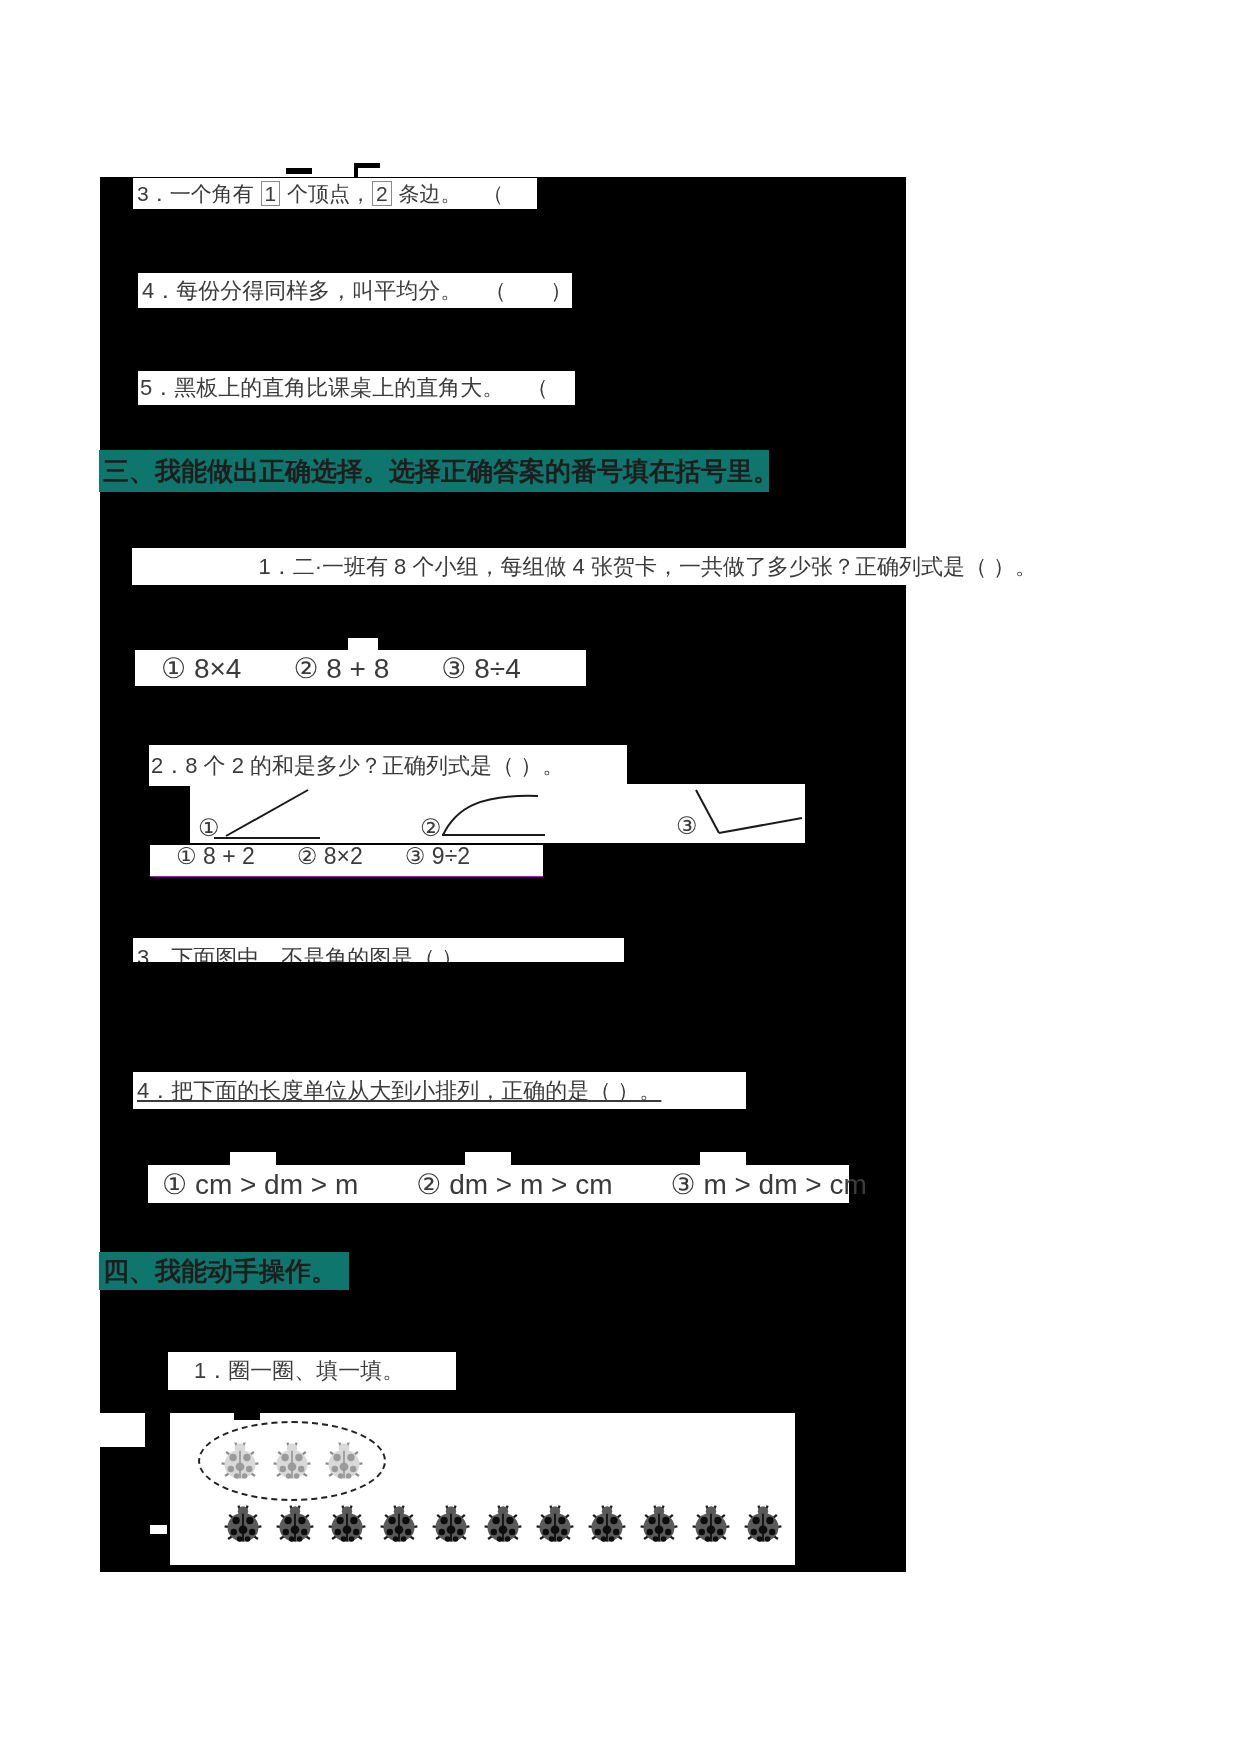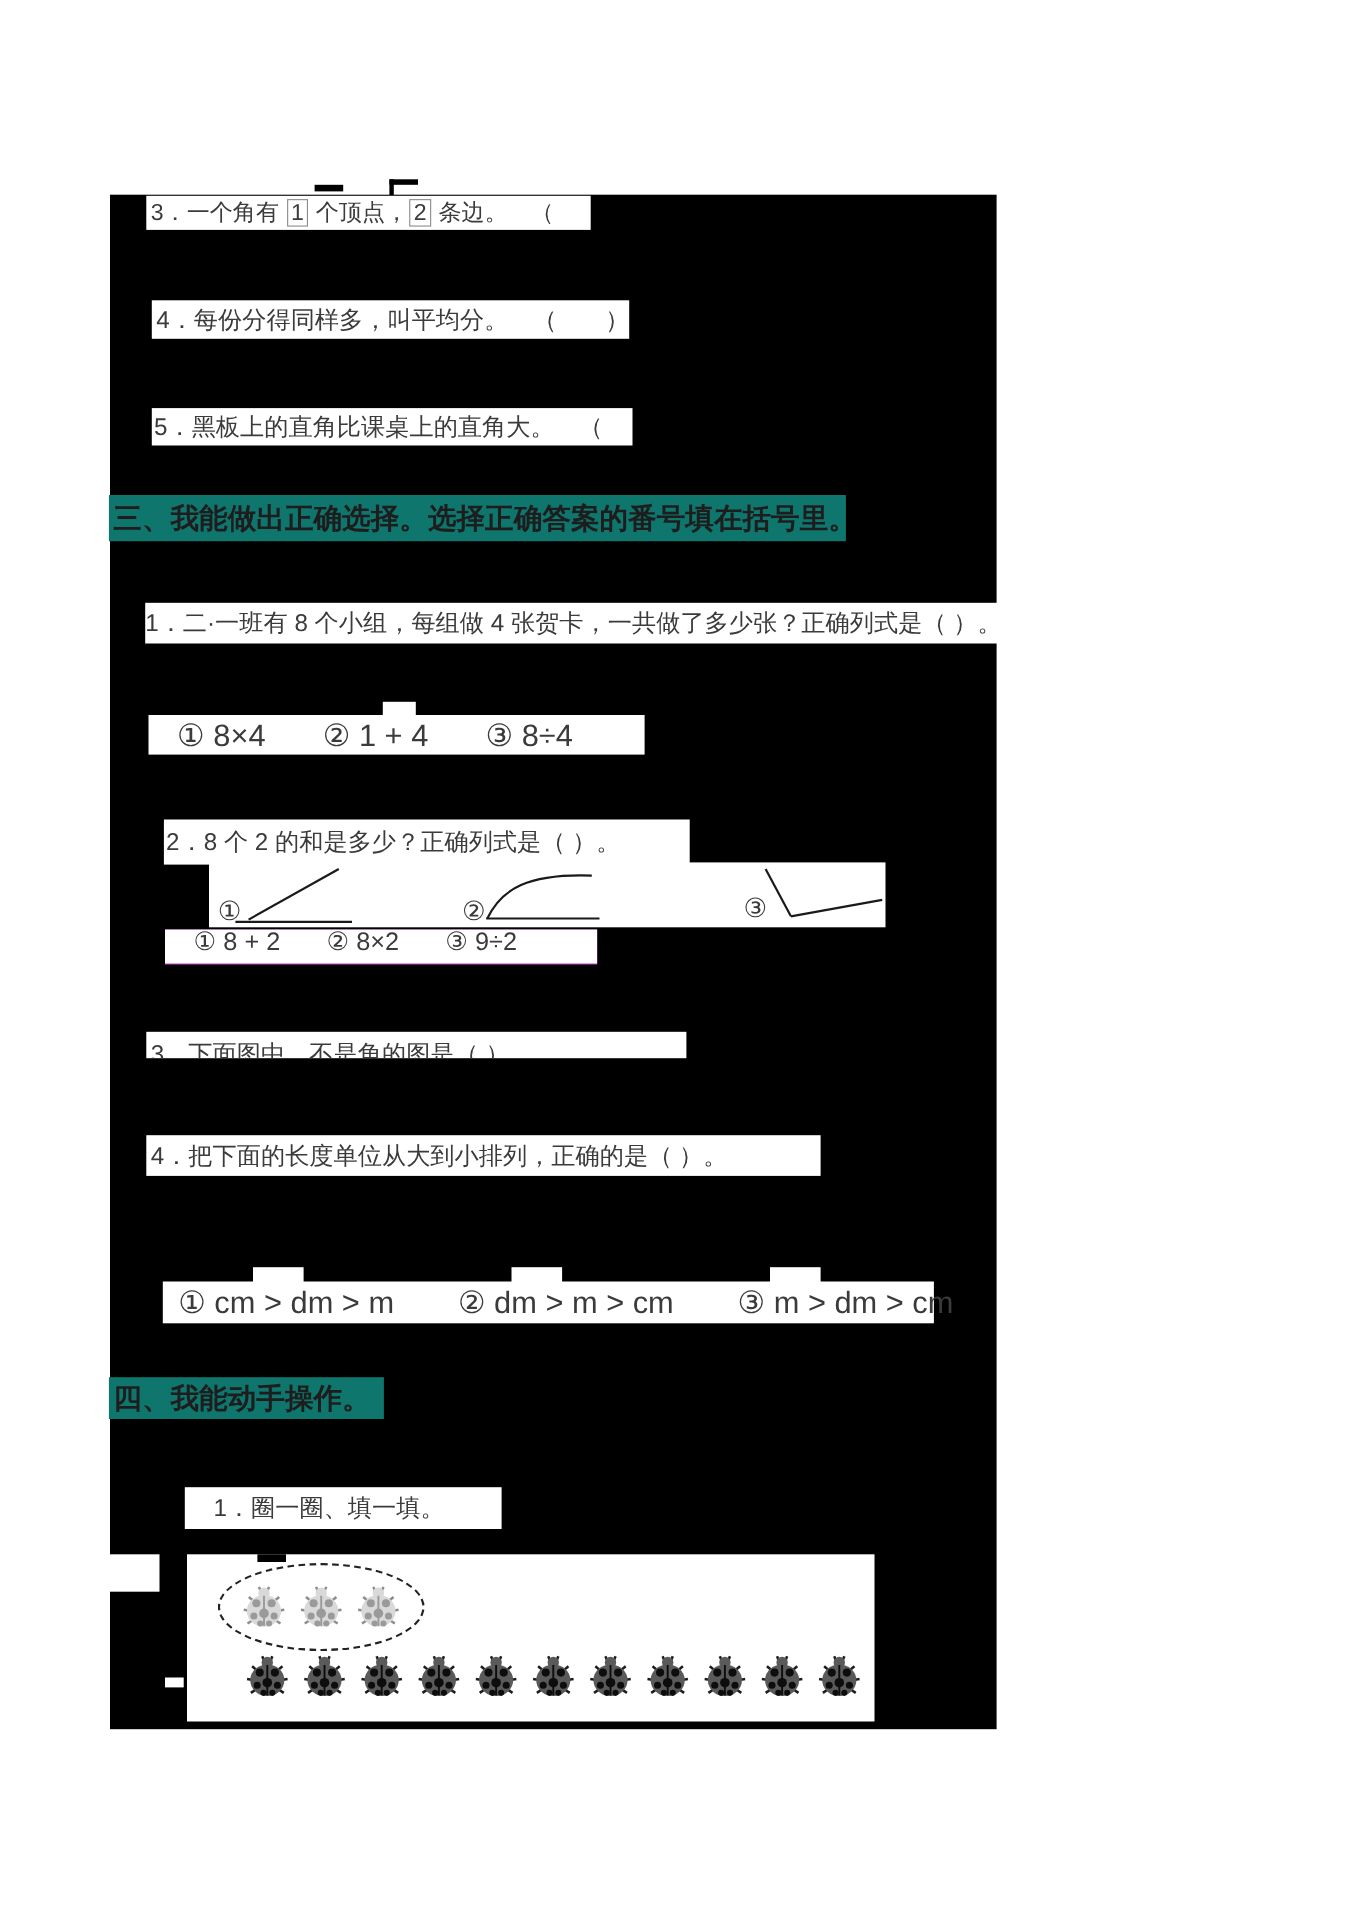--- a/index.html
+++ b/index.html
@@ -79,26 +79,26 @@
 <div class="abs trow" style="left:133px;top:178px;width:400px;height:31px;line-height:31px;font-size:21px;padding-left:4px;">
   <span>3．一个角有 </span><span class="numbox">1</span><span> 个顶点，</span><span class="numbox">2</span><span> 条边。　（　　）</span>
 </div>
 
 <div class="abs trow" style="left:138px;top:273px;width:430px;height:35px;line-height:35px;padding-left:4px;">4．每份分得同样多，叫平均分。　（　　）</div>
 
 <div class="abs trow" style="left:138px;top:371px;width:435px;height:34px;line-height:34px;padding-left:2px;">5．黑板上的直角比课桌上的直角大。　（　　）</div>
 
 <div class="abs heading" style="left:99px;top:450px;width:666px;height:42px;line-height:42px;padding-left:4px;">三、我能做出正确选择。选择正确答案的番号填在括号里。</div>
 
-<div class="abs trow" style="left:132px;top:548px;width:886px;height:37px;line-height:37px;padding-left:0;">1．二·一班有 8 个小组，每组做 4 张贺卡，一共做了多少张？正确列式是（ ）。</div>
+<div class="abs trow" style="left:132px;top:548px;width:886px;height:37px;line-height:37px;padding-left:19px;text-align:right;">1．二·一班有 8 个小组，每组做 4 张贺卡，一共做了多少张？正确列式是（ ）。</div>
 
 <div class="abs whitetab" style="left:348px;top:638px;width:30px;height:14px;"></div>
 <div class="abs optrow" style="left:135px;top:650px;width:425px;height:36px;padding-left:26px;gap:52px;">
   <span>① 8×4</span>
-  <span>② 1 + 4</span>
+  <span>② 8 + 8</span>
   <span>③ 8÷4</span>
 </div>
 
 <div class="abs trow" style="left:149px;top:745px;width:476px;height:41px;line-height:41px;padding-left:2px;">2．8 个 2 的和是多少？正确列式是（ ）。</div>
 
 <div class="abs figbox" style="left:190px;top:784px;width:615px;height:59px;">
   <svg class="anglesvg" width="615" height="59" viewBox="0 0 615 59">
     <text x="8" y="52">①</text>
     <path d="M36,52 L118,6"></path>
     <path d="M24,54 L130,54"></path>
@@ -114,21 +114,21 @@
 <div class="abs clipbox" style="left:150px;top:845px;width:393px;height:32px;">
   <div class="optrow" style="margin-top:-9px;height:40px;padding-left:26px;gap:42px;font-size:23px;">
     <span>① 8 + 2</span>
     <span>② 8×2</span>
     <span>③ 9÷2</span>
   </div>
 </div>
 
 <div class="abs trow" style="left:133px;top:938px;width:487px;height:24px;line-height:39px;padding-left:4px;">3．下面图中，不是角的图是（ ）。</div>
 
-<div class="abs trow" style="left:133px;top:1032px;width:609px;height:37px;line-height:37px;padding-left:4px;">4．把下面的长度单位从大到小排列，正确的是（ ）。</div>
+<div class="abs trow" style="left:133px;top:1072px;width:609px;height:37px;line-height:37px;padding-left:4px;text-decoration:underline;">4．把下面的长度单位从大到小排列，正确的是（ ）。</div>
 
 <div class="abs whitetab" style="left:230px;top:1152px;width:46px;height:15px;"></div>
 <div class="abs whitetab" style="left:465px;top:1152px;width:46px;height:15px;"></div>
 <div class="abs whitetab" style="left:700px;top:1152px;width:46px;height:15px;"></div>
 <div class="abs optrow" style="left:148px;top:1165px;width:687px;height:38px;padding-left:14px;gap:58px;">
   <span>① cm &gt; dm &gt; m</span>
   <span>② dm &gt; m &gt; cm</span>
   <span>③ m &gt; dm &gt; cm</span>
 </div>
 

